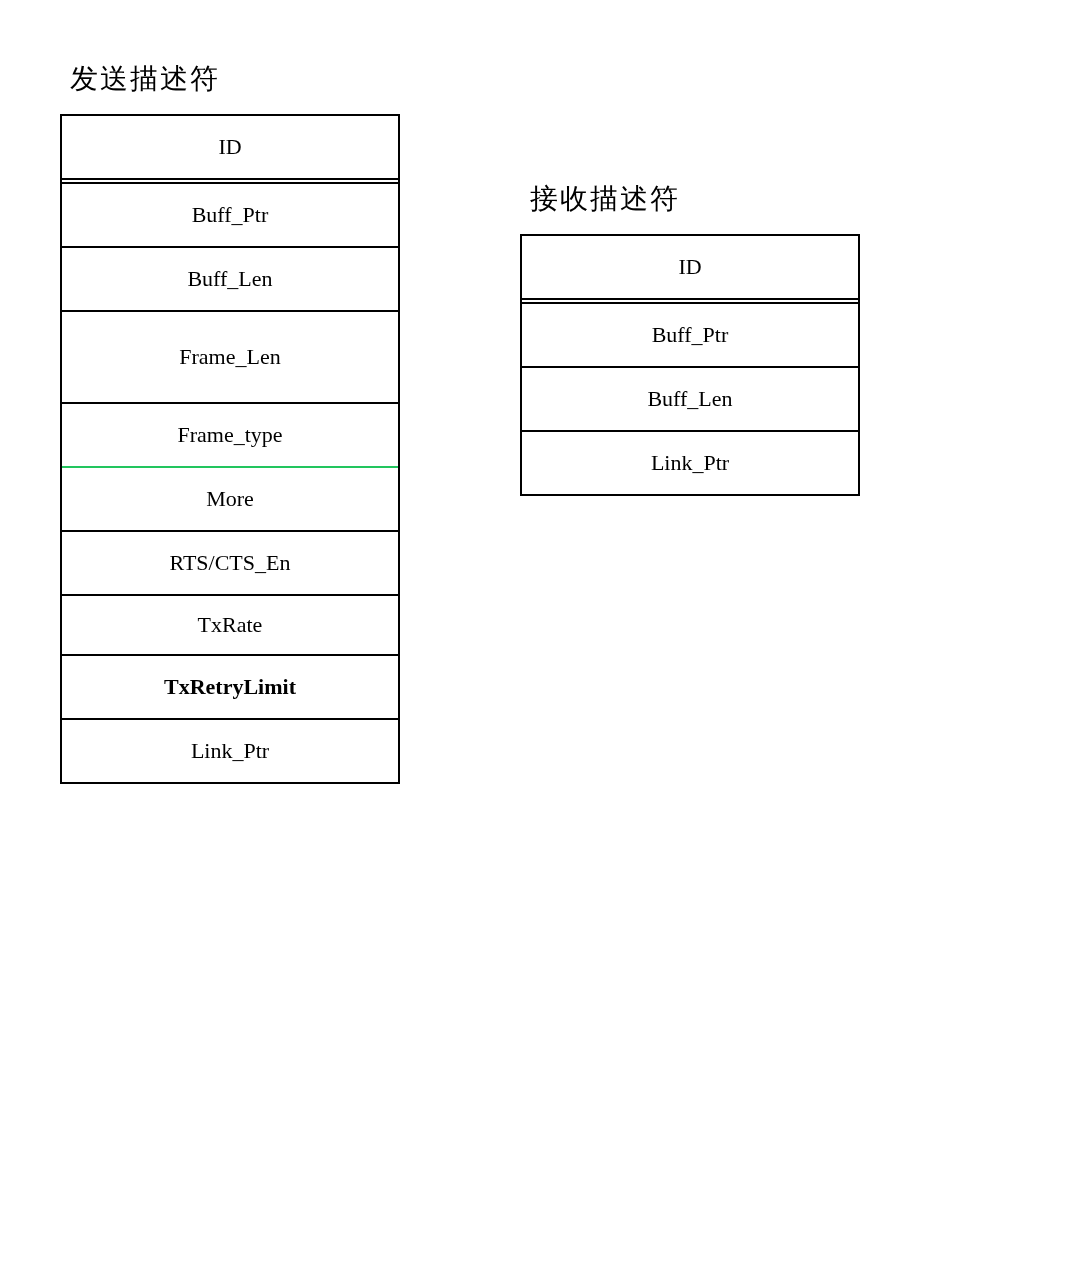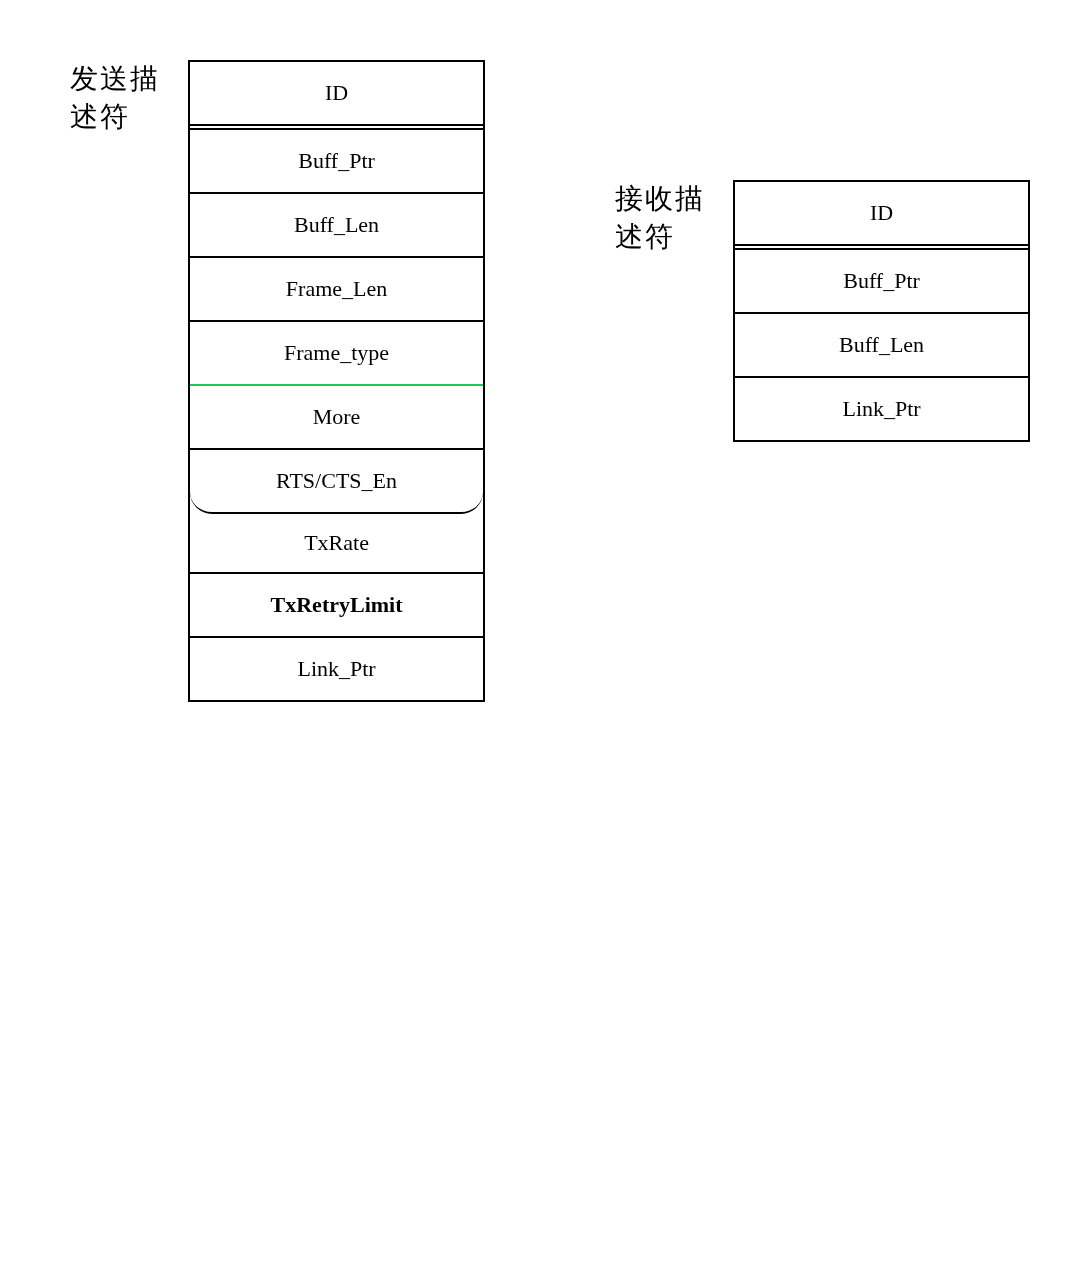--- a/index.html
+++ b/index.html
@@ -28,37 +28,37 @@
     .diagrams-row {
       display: flex;
       flex-direction: row;
       align-items: flex-start;
       gap: 120px;
       margin-top: 20px;
     }
 
     .descriptor-block {
       display: flex;
-      flex-direction: row;
+      flex-direction: column;
       align-items: center;
     }
 
     .descriptor-title {
       font-size: 28px;
       font-weight: normal;
       margin-bottom: 16px;
       letter-spacing: 2px;
       color: #000000;
       align-self: flex-start;
       margin-left: 10px;
     }
 
     .descriptor-table {
       border: 2.5px solid #000000;
-      width: 376px;
+      width: 340px;
     }
 
   </style>
 </head>
 <body>
 
 <div class="page-container">
   <div class="diagrams-row">
 
     <div class="descriptor-block">
@@ -70,30 +70,30 @@
         </div>
 
         <div style="border-bottom: 2px solid #000; height: 4px; background: #fff;"></div>
 
         <div style="border-bottom: 2px solid #000; padding: 18px 10px; text-align: center; font-size: 22px; min-height: 60px; display: flex; align-items: center; justify-content: center;">
           <span>Buff_Ptr</span>
         </div>
         <div style="border-bottom: 2px solid #000; padding: 18px 10px; text-align: center; font-size: 22px; min-height: 60px; display: flex; align-items: center; justify-content: center;">
           <span>Buff_Len</span>
         </div>
-        <div style="border-bottom: 2px solid #000; padding: 18px 10px; text-align: center; font-size: 22px; min-height: 60px; display: flex; align-items: center; justify-content: center;">
+        <div style="border-bottom: 2px solid #000; padding: 32px 10px; text-align: center; font-size: 22px; min-height: 60px; display: flex; align-items: center; justify-content: center;">
           <span>Frame_Len</span>
         </div>
         <div style="border-bottom: 2px solid #22c55e; padding: 18px 10px; text-align: center; font-size: 22px; min-height: 60px; display: flex; align-items: center; justify-content: center;">
           <span>Frame_type</span>
         </div>
         <div style="border-bottom: 2px solid #000; padding: 18px 10px; text-align: center; font-size: 22px; min-height: 60px; display: flex; align-items: center; justify-content: center;">
           <span>More</span>
         </div>
-        <div style="border-bottom: 2px solid #000; padding: 18px 10px; text-align: center; font-size: 22px; min-height: 60px; display: flex; align-items: center; justify-content: center; border-radius: 22px;">
+        <div style="border-bottom: 2px solid #000; padding: 18px 10px; text-align: center; font-size: 22px; min-height: 60px; display: flex; align-items: center; justify-content: center;">
           <span>RTS/CTS_En</span>
         </div>
         <div style="border-bottom: 2px solid #000; padding: 5px 10px; text-align: center; font-size: 22px; min-height: 60px; display: flex; align-items: center; justify-content: center;">
           <span>TxRate</span>
         </div>
         <div style="border-bottom: 2px solid #000; padding: 18px 10px; text-align: center; font-size: 22px; min-height: 60px; display: flex; align-items: center; justify-content: center; font-weight: bold;">
           <span>TxRetryLimit</span>
         </div>
         <div style="padding: 18px 10px; text-align: center; font-size: 22px; min-height: 60px; display: flex; align-items: center; justify-content: center;">
           <span>Link_Ptr</span>

